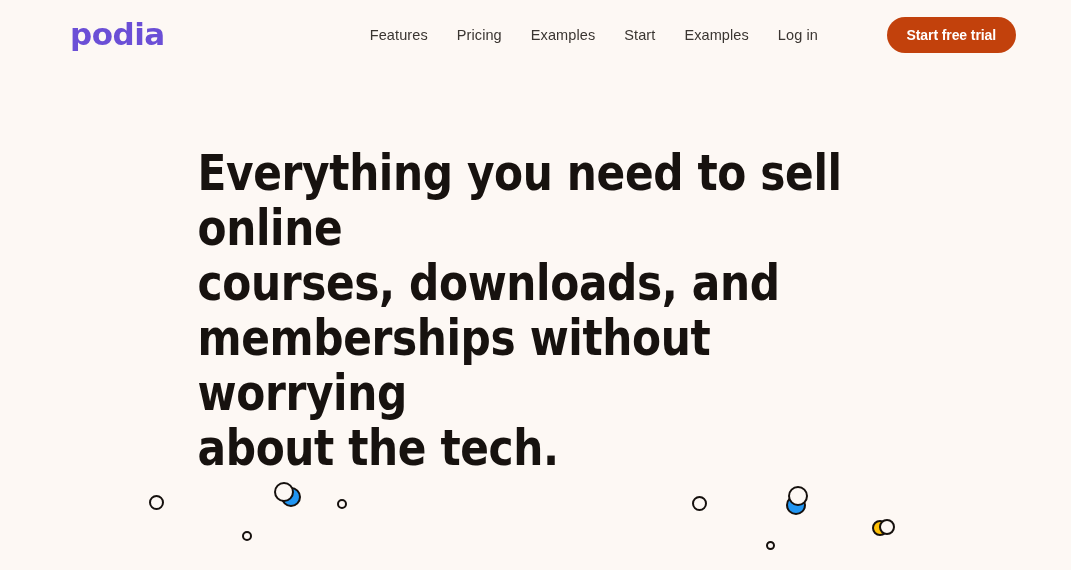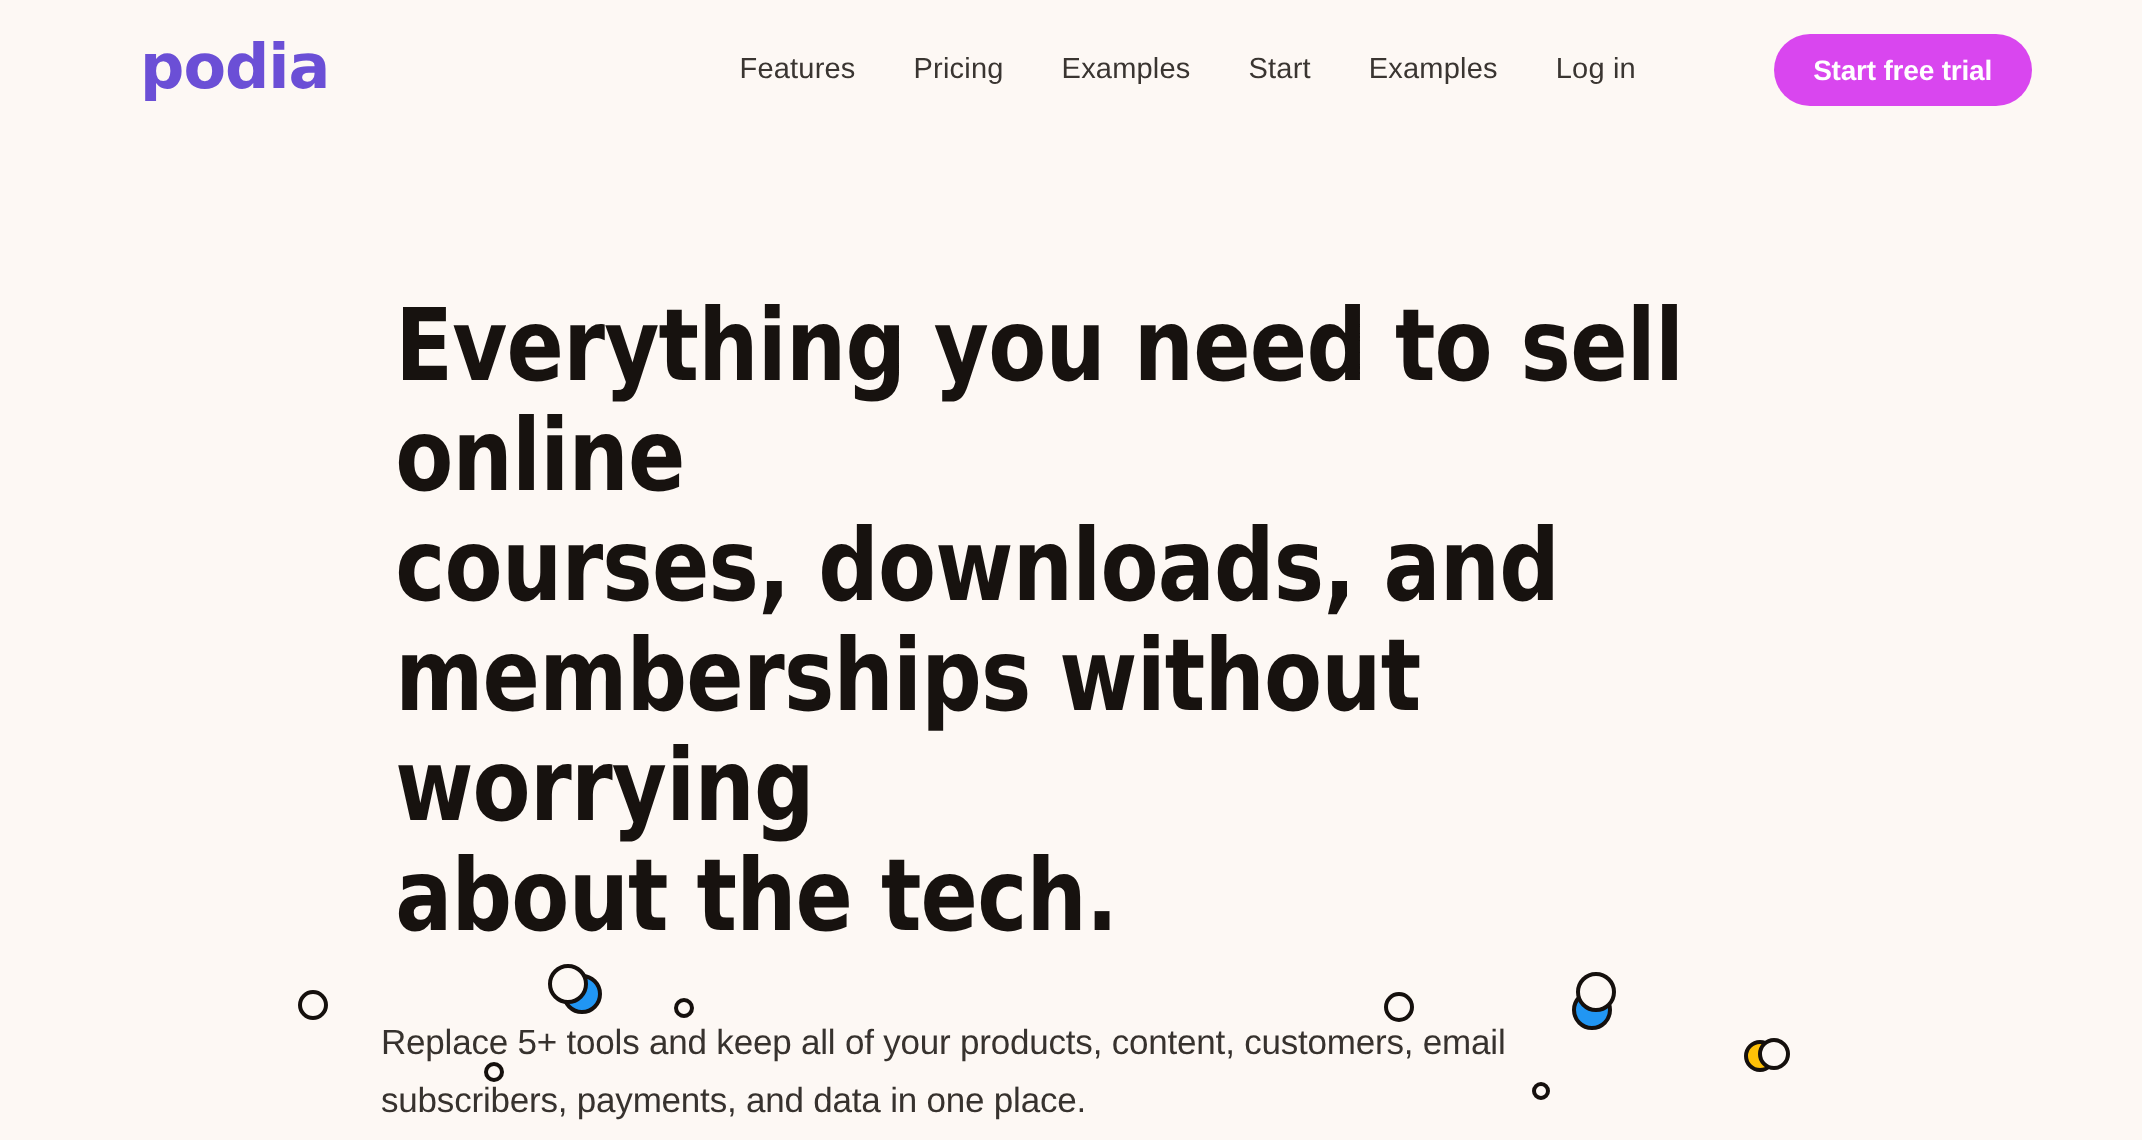--- a/index.html
+++ b/index.html
@@ -58,21 +58,21 @@
   }
 
   .header-cta {
     margin-left: auto;
   }
 
   .btn-primary {
     display: inline-flex;
     align-items: center;
     justify-content: center;
-    background: #d946ef;
+    background: #c2410c;
     color: #ffffff;
     border: none;
     border-radius: 999px;
     font-family: "Liberation Sans", sans-serif;
     font-weight: 700;
     cursor: pointer;
     white-space: nowrap;
   }
 
   .btn-header {
@@ -186,18 +186,14 @@
       </div>
     </div>
 
   <h1 class="hero-title">
     <span>Everything you need to sell online</span><br>
     <span>courses, downloads, and</span><br>
     <span>memberships without worrying</span><br>
     <span>about the tech.</span>
   </h1>
 
-  <p class="hero-sub">
-    <span>Replace 5+ tools and keep all of your products, content, customers, email</span><br>
-    <span>subscribers, payments, and data in one place.</span>
-  </p>
 
 </main>
 
 </body></html>

